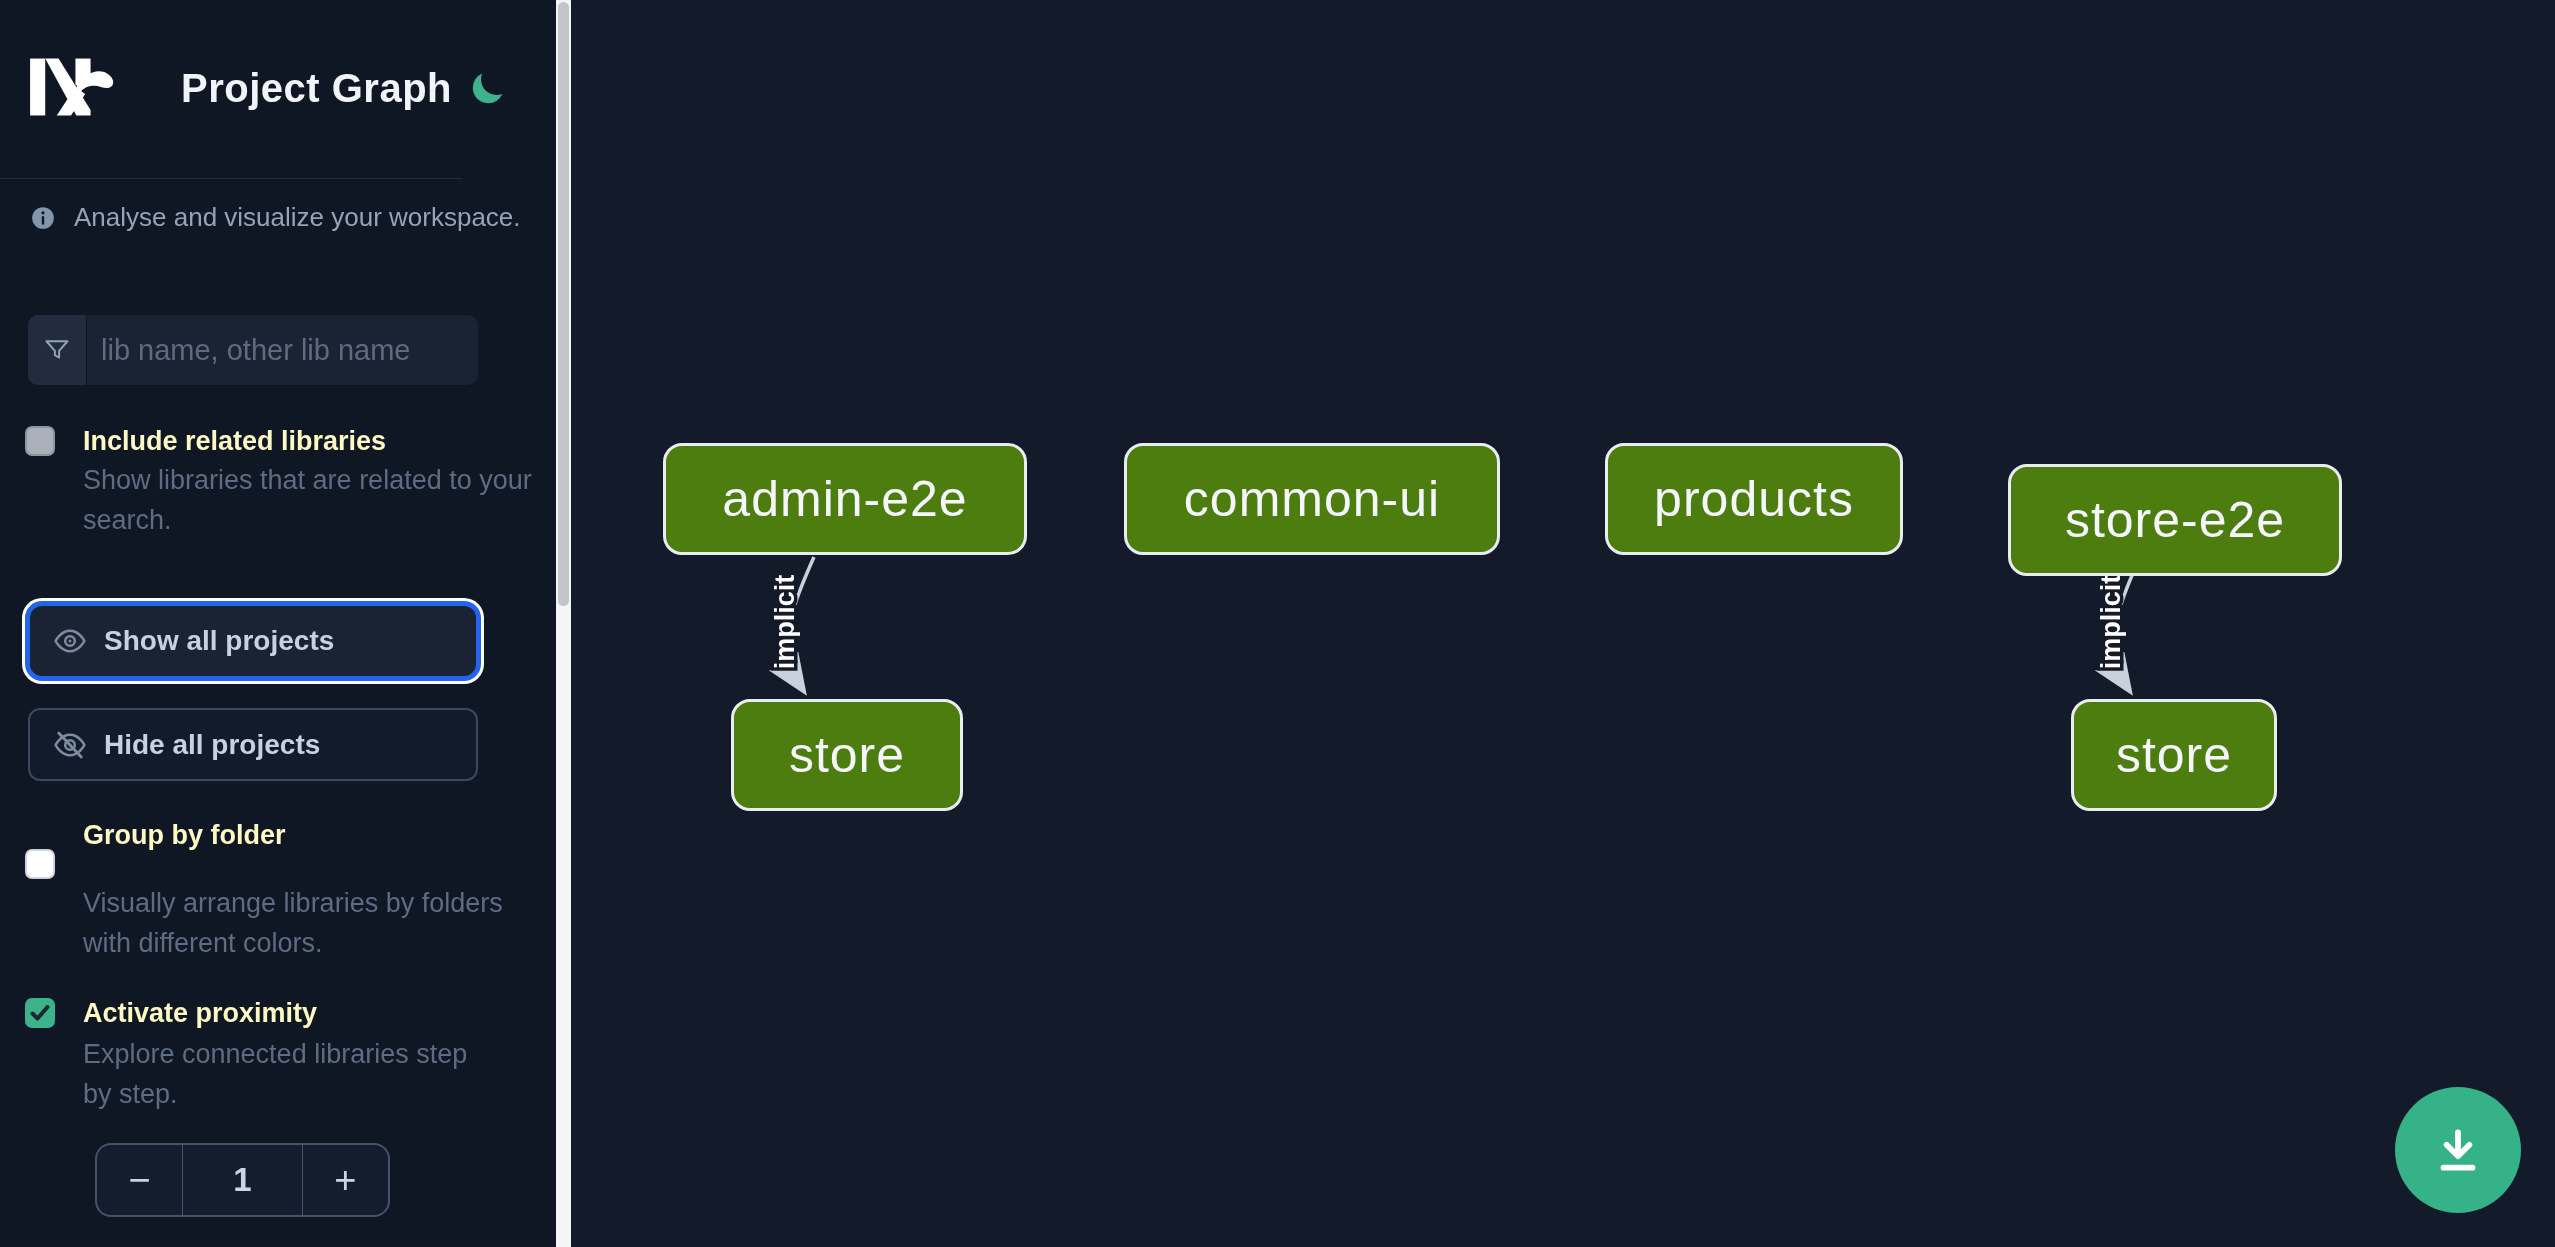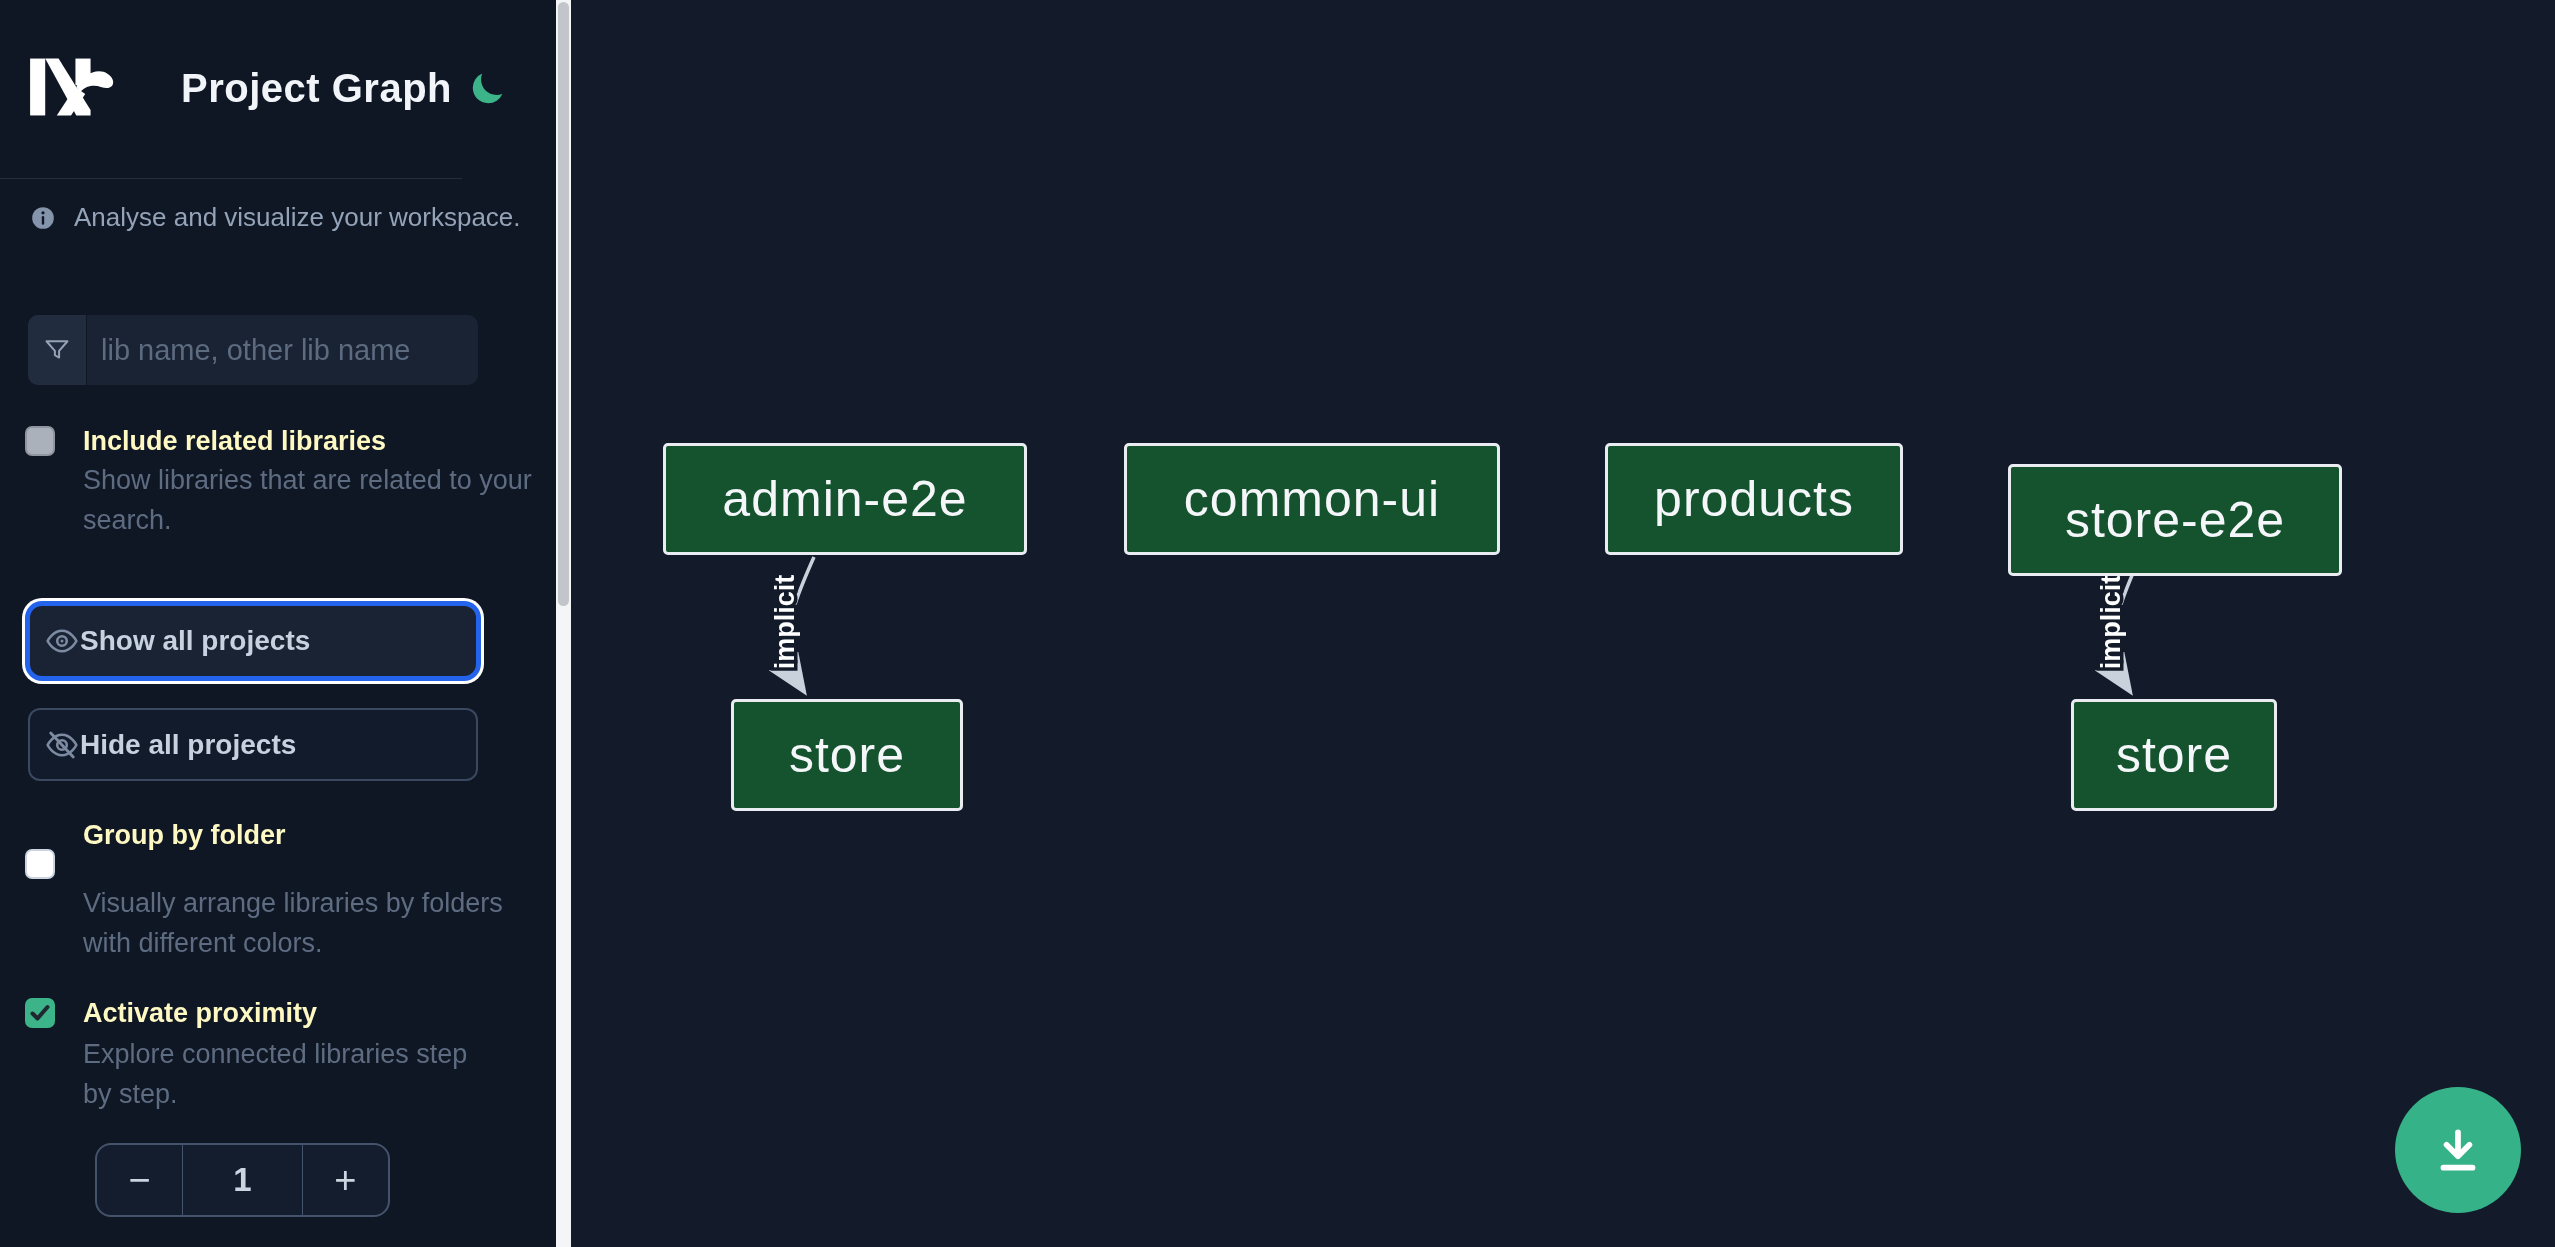--- a/index.html
+++ b/index.html
@@ -29,40 +29,40 @@
 
   .checkbox{position:absolute;left:25px;width:30px;height:30px;border-radius:7px;box-sizing:border-box;}
   .checkbox.disabled{background:#abb1bb;border:2px solid #8f96a1;}
   .checkbox.unchecked{background:#ffffff;border:2px solid #cbd5e1;}
   .checkbox.checked{background:#3cb389;border:2px solid #3cb389;display:flex;align-items:center;justify-content:center;}
 
   .opt-label{position:absolute;left:83px;font-size:27px;font-weight:700;color:#fef9c3;line-height:34px;}
   .opt-desc{position:absolute;left:83px;font-size:27px;color:#5e6c82;line-height:40px;}
   #opt0-desc{width:450px;} #opt1-desc{width:430px;} #opt2-desc{width:420px;}
 
-  .side-btn{position:absolute;display:flex;align-items:center;gap:0;box-sizing:border-box;
-            border-radius:12px;background:#161f31;cursor:pointer;padding-left:14px;}
+  .side-btn{position:absolute;display:flex;align-items:center;gap:16px;box-sizing:border-box;
+            border-radius:12px;background:#161f31;cursor:pointer;padding-left:22px;}
   #show-all-btn{left:30px;top:606px;width:446px;height:70px;background:#1a2334;
             box-shadow:0 0 0 5px #2463eb,0 0 0 8px #ffffff;}
   #hide-all-btn{left:28px;top:708px;width:450px;height:73px;background:#121b2c;border:2px solid #3a4860;}
   .side-btn .lbl{font-size:28px;font-weight:600;color:#c6d2e0;}
 
   #stepper{position:absolute;left:95px;top:1143px;width:295px;height:74px;border:2px solid #44536b;
            border-radius:16px;box-sizing:border-box;background:#141d2e;display:flex;}
   #stepper .cell{display:flex;align-items:center;justify-content:center;color:#cbd5e1;}
   #stepper-decrease{width:86px;font-size:38px;border-right:1px solid #44536b;cursor:pointer;}
   #stepper-value{width:119px;font-size:33px;font-weight:600;color:#e8edf3;}
   #stepper-increase{width:86px;font-size:38px;border-left:1px solid #44536b;cursor:pointer;}
 
   
   #scrollbar-track{position:absolute;left:556px;top:0;width:15px;height:1247px;background:#f3f5f7;}
   #scrollbar-thumb{position:absolute;left:2px;top:2px;width:11px;height:604px;border-radius:6px;background:#c2c5c9;cursor:pointer;}
 
   
-  .node{position:absolute;box-sizing:border-box;background:#14532d;border:3px solid #e9edf2;border-radius:5px;
+  .node{position:absolute;box-sizing:border-box;background:#4d7c0f;border:3px solid #e9edf2;border-radius:19px;
         display:flex;align-items:center;justify-content:center;color:#f4f6f9;font-size:50px;letter-spacing:1px;cursor:pointer;}
   #node-admin-e2e{left:663px;top:443px;width:364px;height:112px;}
   #node-common-ui{left:1124px;top:443px;width:376px;height:112px;}
   #node-products{left:1605px;top:443px;width:298px;height:112px;}
   #node-store-e2e{left:2008px;top:443px;width:334px;height:112px;margin-top:21px;}
   #node-admin{left:731px;top:699px;width:232px;height:112px;}
   #node-store{left:2071px;top:699px;width:206px;height:112px;}
 
   #edges-svg{position:absolute;left:0;top:0;width:2555px;height:1247px;pointer-events:none;}
   .edge-path{stroke:#c9d2dc;stroke-width:3.5px;fill:none;}

